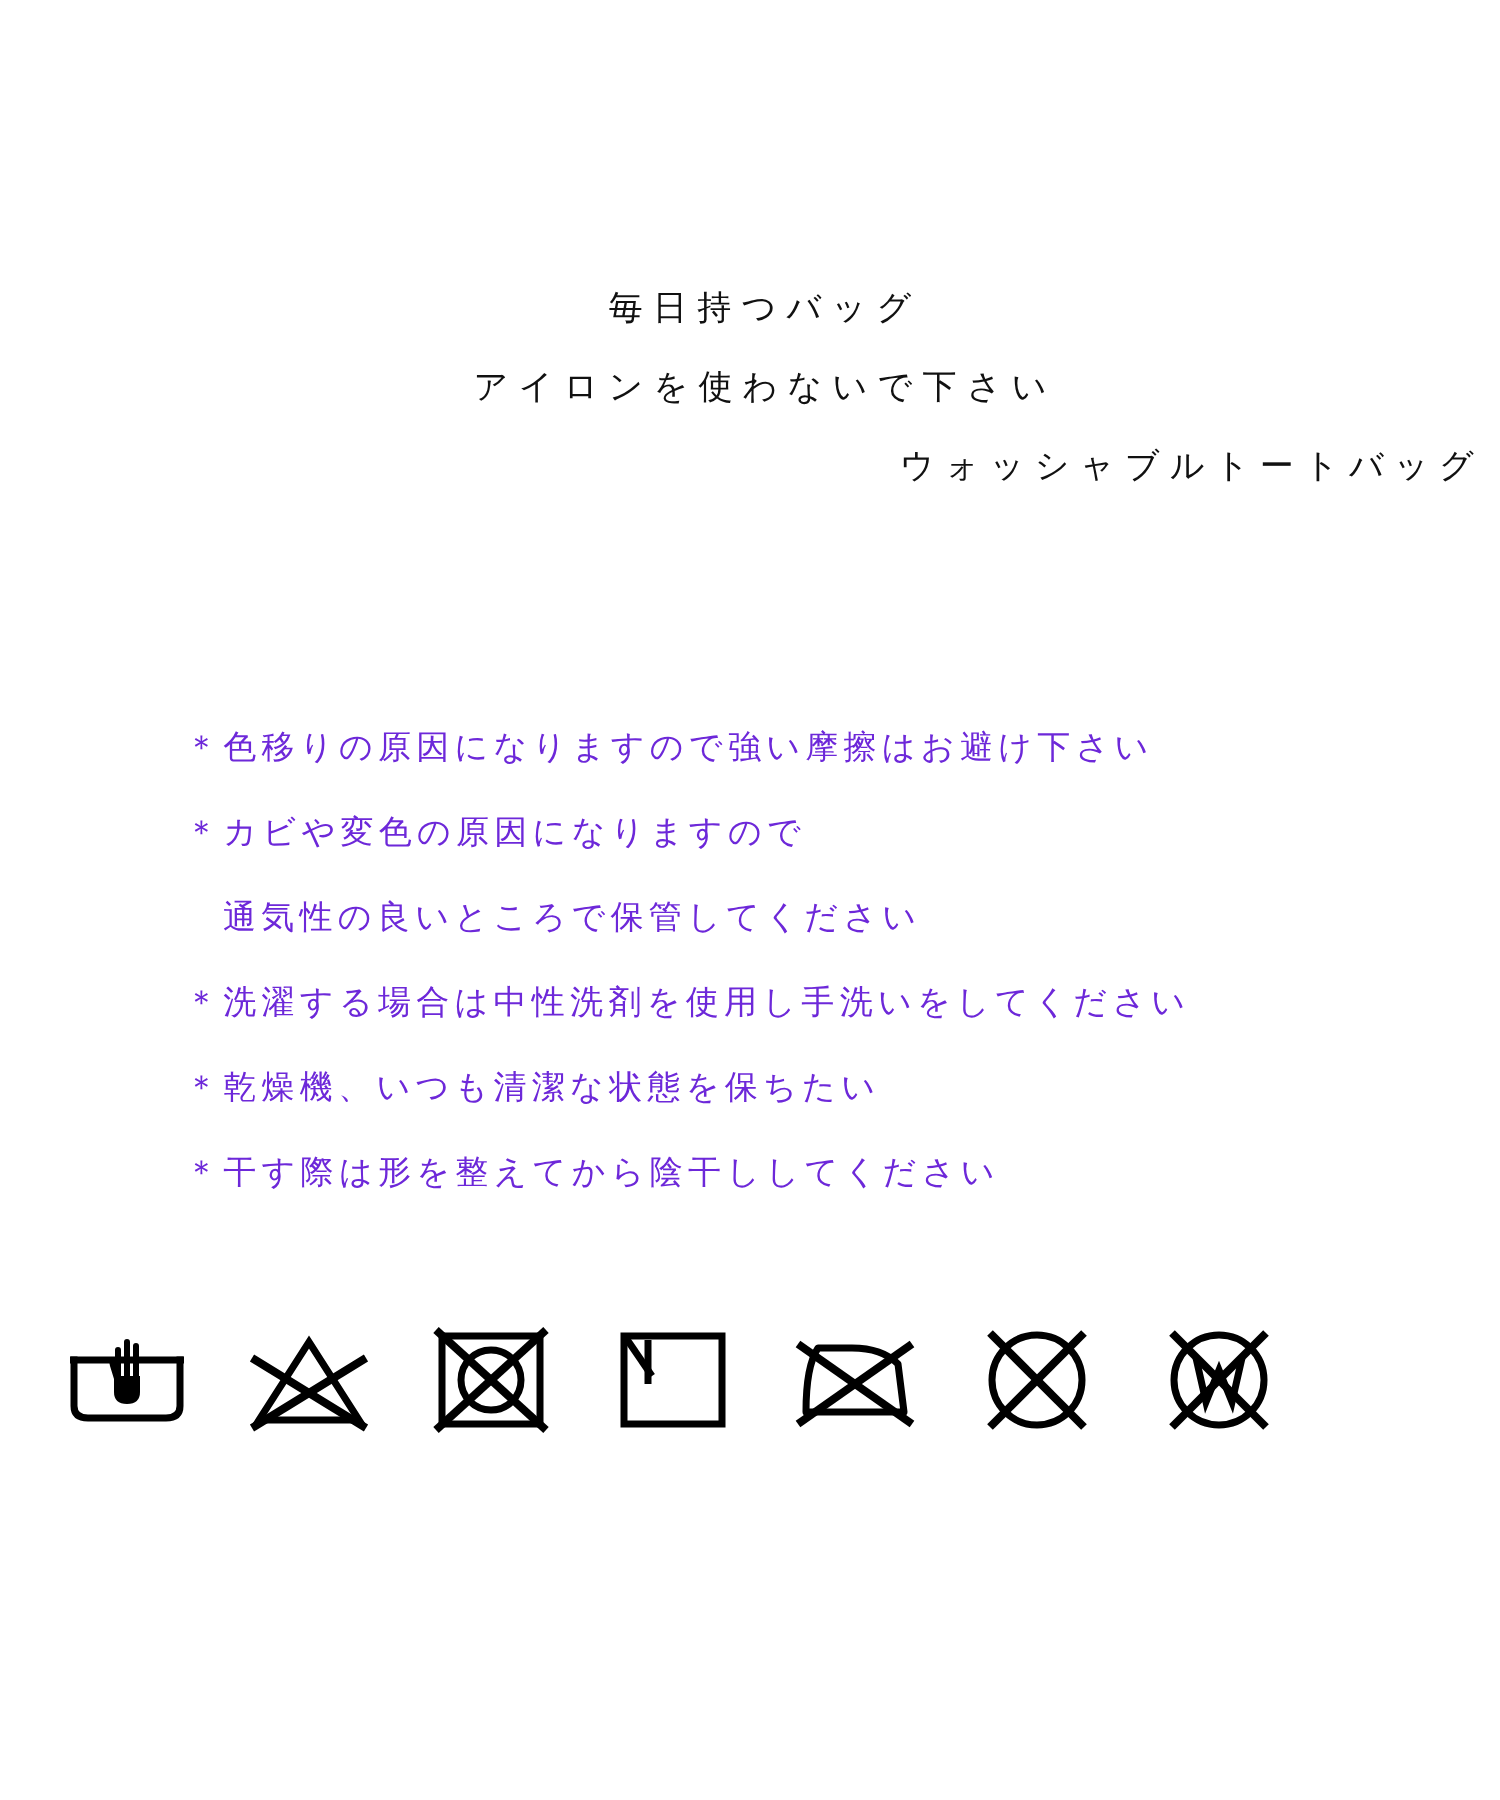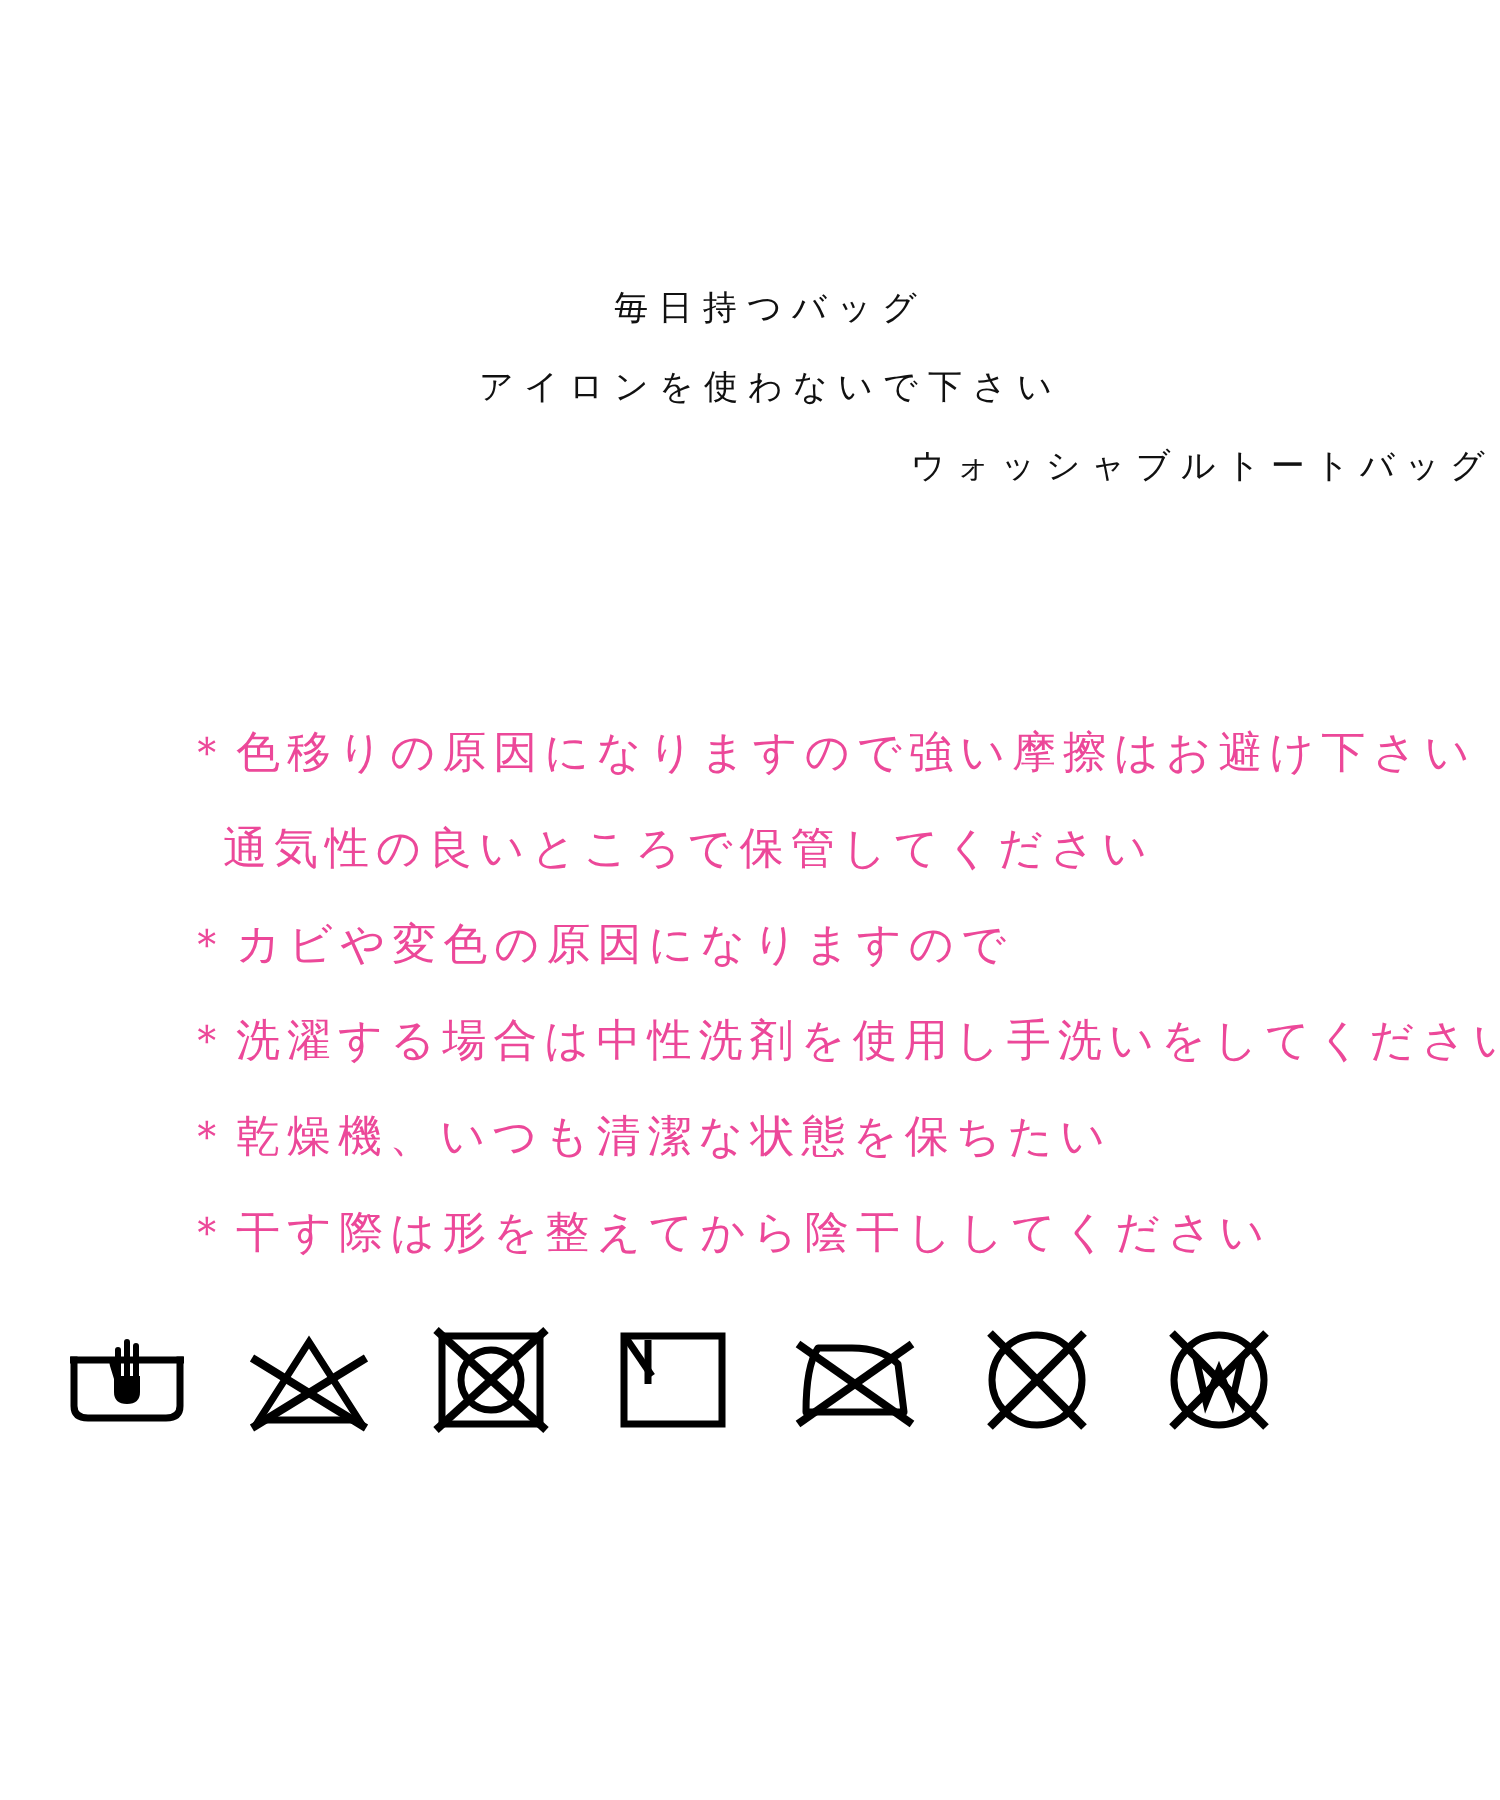--- a/index.html
+++ b/index.html
@@ -26,44 +26,44 @@
     position: absolute;
     top: 290px;
     left: 0;
     width: 1500px;
     text-align: center;
   }
   .headline-line {
     font-size: 34px;
     letter-spacing: 0.30em;
     line-height: 1.0;
-    margin: 0 5px 45px 0;
+    margin: 0 16px 45px 0;
     font-weight: 400;
     color: #111111;
     text-indent: 0.30em;
     padding-left: 36px;
   }
   .headline-line:last-child {
     margin-bottom: 0;
     text-align: right;
   }
 
   
   .notes {
     position: absolute;
     top: 730px;
     left: 185px;
     width: 1200px;
   }
   .note-line {
-    font-size: 44px;
+    font-size: 33px;
     letter-spacing: 0.16em;
     line-height: 1.0;
     margin: 0 0 52px 0;
-    color: #ec4899;
+    color: #6d28d9;
     white-space: nowrap;
   }
   .note-line.indent {
     padding-left: 38px;
   }
   .note-line:last-child {
     margin-bottom: 8px;
   }
 
   
@@ -95,22 +95,22 @@
 <div class="page">
 
   <div class="headline">
     <p class="headline-line">毎日持つバッグ</p>
     <p class="headline-line">アイロンを使わないで下さい</p>
     <p class="headline-line">ウォッシャブルトートバッグ</p>
   </div>
 
   <div class="notes">
     <p class="note-line">＊色移りの原因になりますので強い摩擦はお避け下さい</p>
+    <p class="note-line">＊カビや変色の原因になりますので</p>
     <p class="note-line indent">通気性の良いところで保管してください</p>
-    <p class="note-line">＊カビや変色の原因になりますので</p>
     <p class="note-line">＊洗濯する場合は中性洗剤を使用し手洗いをしてください</p>
     <p class="note-line">＊乾燥機、いつも清潔な状態を保ちたい</p>
     <p class="note-line">＊干す際は形を整えてから陰干ししてください</p>
   </div>
 
   <div class="symbols">
 
     <div class="symbol">
       <svg viewBox="0 0 130 120" xmlns="http://www.w3.org/2000/svg">
         <path d="M12 40 L12 86 Q12 98 26 98 L104 98 Q118 98 118 86 L118 40" fill="none" stroke="#000" stroke-width="7" stroke-linecap="square"></path>

